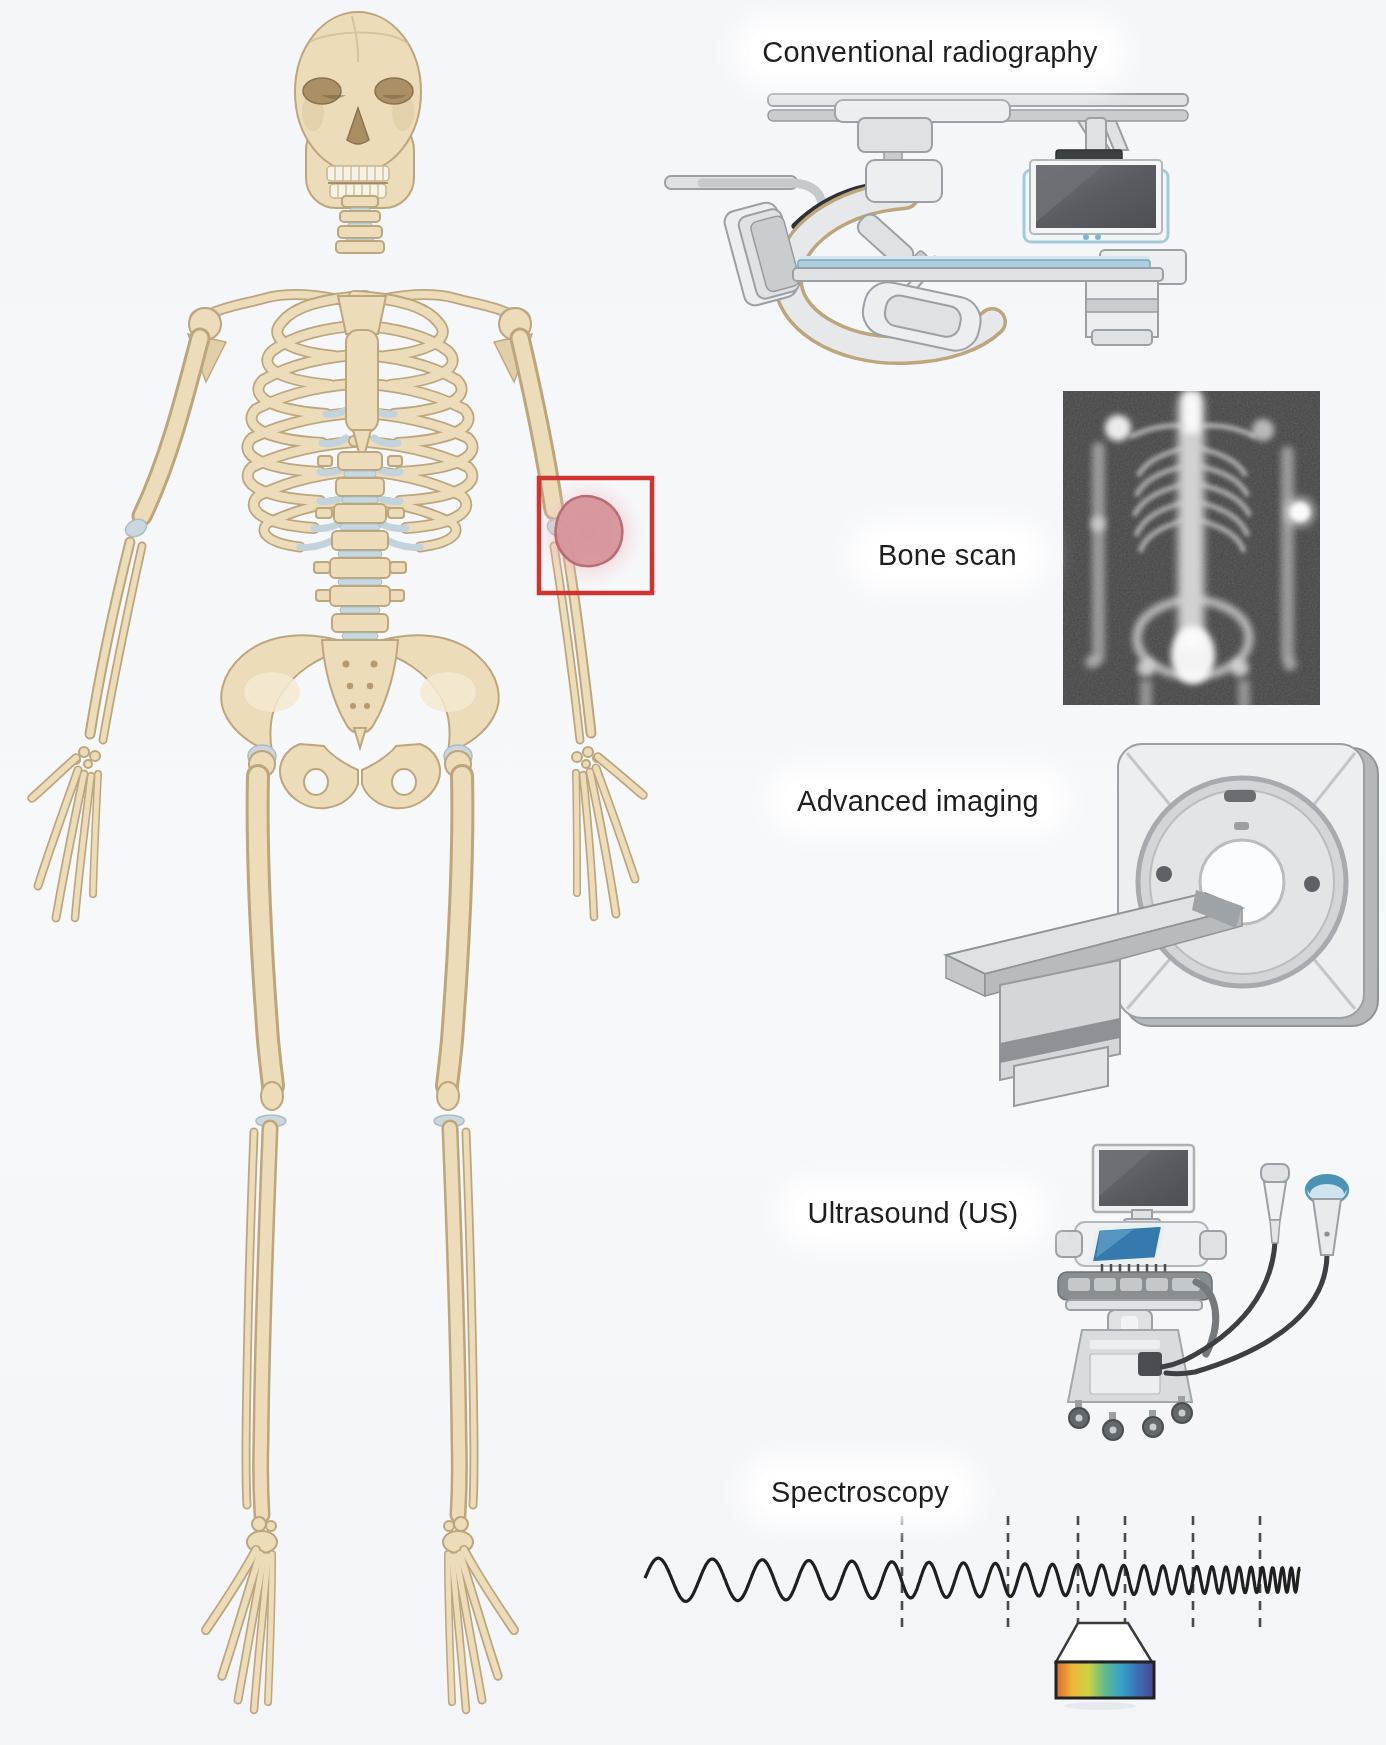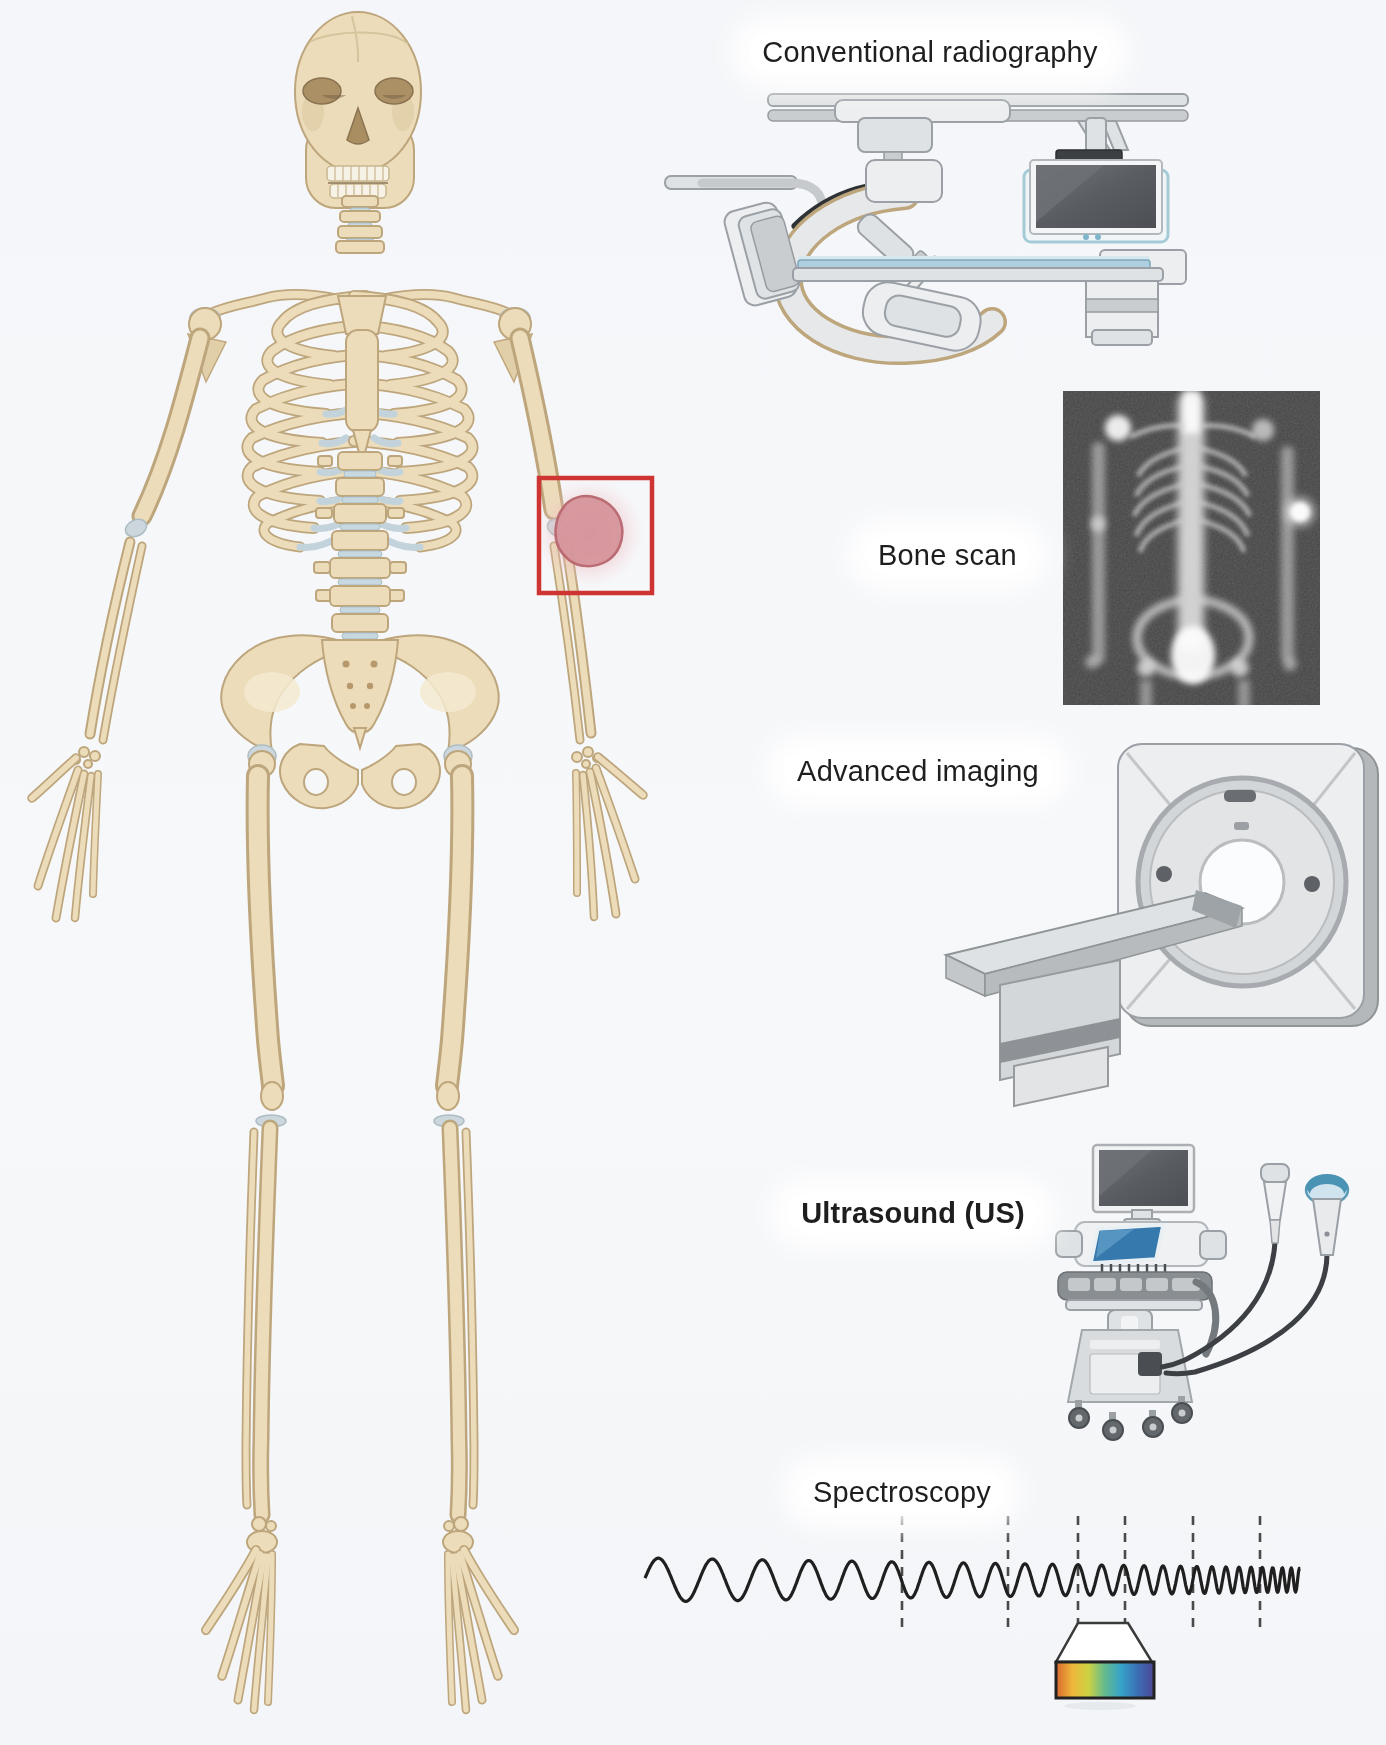--- a/index.html
+++ b/index.html
@@ -511,21 +511,21 @@
       <rect x="1056" y="1662" width="98" height="36" fill="url(#specGrad)" stroke="#222222" stroke-width="3"></rect>
       <ellipse cx="1100" cy="1706" rx="36" ry="4" fill="#dfe6ea" opacity="0.7"></ellipse>
     </g>
   </g>
 </svg>
 
 <div class="label center" style="left:930px;top:33px;">Conventional radiography</div>
 
 <div class="label" style="left:864px;top:536px;">Bone scan</div>
 
-<div class="label center" style="left:918px;top:752px;">
+<div class="label center" style="left:918px;top:782px;">
   <div>Advanced imaging</div>
 </div>
 
-<div class="label center" style="left:913px;top:1194px;font-weight:bold;">Ultrasound (US)</div>
-
-<div class="label center" style="left:902px;top:1473px;">Spectroscopy</div>
+<div class="label center" style="left:913px;top:1194px;">Ultrasound (US)</div>
+
+<div class="label center" style="left:860px;top:1473px;">Spectroscopy</div>
 
 </div>
 
 </body></html>

